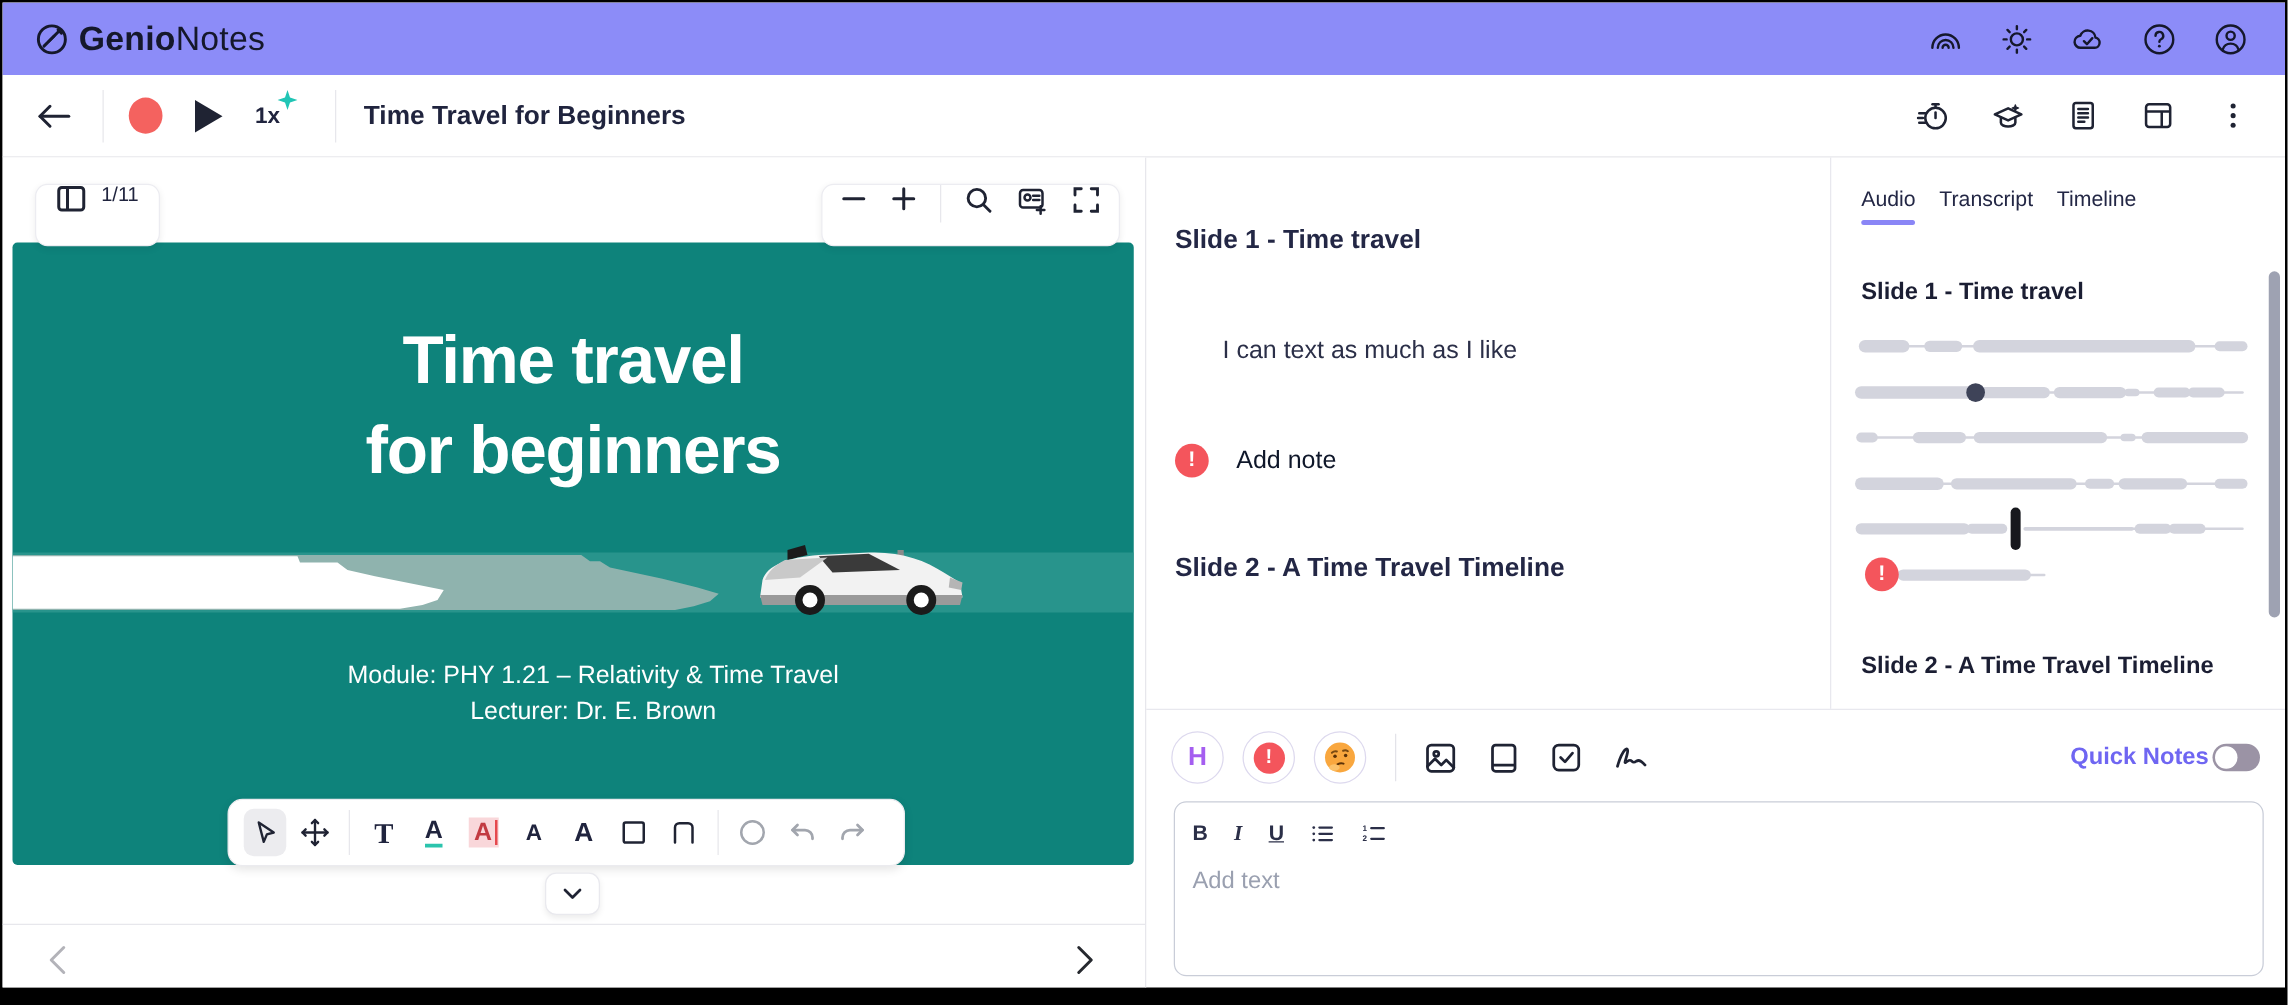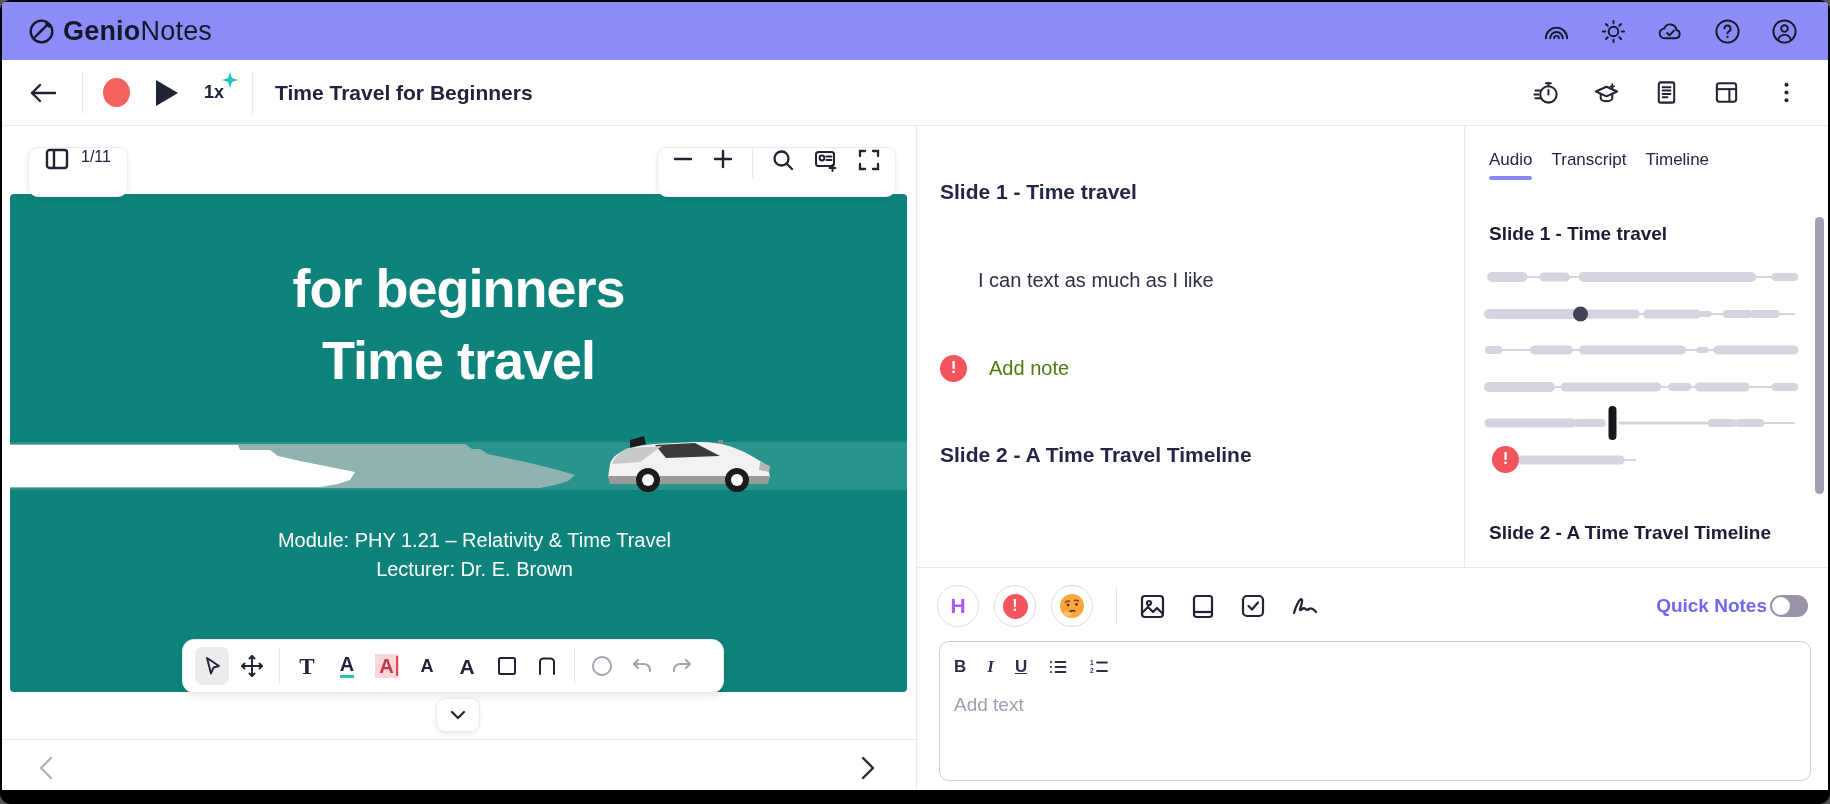--- a/index.html
+++ b/index.html
@@ -1,17 +1,17 @@
 <!DOCTYPE html>
 <html><head>
 <meta charset="utf-8">
 <style>
   * { box-sizing: border-box; margin: 0; padding: 0; }
   body { font-family: "Liberation Sans", "DejaVu Sans", sans-serif; background:#555; }
-  .stage { position:relative; width:1830px; height:804px; background:#000; overflow:hidden;border-radius:11px; }
+  .stage { position:relative; width:1830px; height:804px; background:#000; overflow:hidden; }
   .app { position:absolute; left:2px; top:2px; width:1826px; height:788px; background:#fff; overflow:hidden; }
 
   
   .header { position:absolute; left:0; top:0; width:100%; height:58px; background:#8C8CF8;
             display:flex; align-items:center; padding:0 30px 0 26px; }
   .brand { display:flex; align-items:center; gap:8px; color:#15182B; }
   .brand-text { font-size:27px; letter-spacing:.2px; }
   .brand-text b { font-weight:800; }
   .brand-text span { font-weight:400; }
   .header-icons { margin-left:auto; display:flex; align-items:center; gap:30px; }
@@ -19,21 +19,21 @@
 
   
   .toolbar { position:absolute; left:0; top:58px; width:100%; height:66px; background:#fff;
              border-bottom:1px solid #E7E7EC; display:flex; align-items:center; padding:0 28px 0 24px; }
   .vdiv { width:1px; height:42px; background:#E7E7EC; }
   .tb-left { display:flex; align-items:center; }
   .back-btn { width:34px; display:flex; justify-content:center; margin-right:22px; }
   .rec-btn { margin:0 26px 0 20px; width:27px; height:29px; border-radius:50%; background:#F4625F; }
   .play-btn { margin-right:26px; width:0; height:0; border-left:22px solid #1F2333;
               border-top:13px solid transparent; border-bottom:13px solid transparent; }
-  .speed { position:relative; font-size:18px; font-weight:700; color:#20243E; margin-right:28px; }
+  .speed { position:relative; font-size:18px; font-weight:700; color:#20243E; margin-right:44px; }
   .speed svg { position:absolute; top:-10px; right:-14px; }
   .doc-title { font-size:21px; font-weight:700; color:#20243E; margin-left:22px; }
   .tb-right { margin-left:auto; display:flex; align-items:center; gap:33px; }
 
   
   .main { position:absolute; left:0; top:124px; width:100%; height:664px; display:flex; }
   .slide-panel { position:relative; width:915px; height:100%; border-right:1px solid #E7E7EC; background:#fff; }
   .right-side { position:relative; flex:1; height:100%; display:flex; flex-direction:column; }
   .right-top { display:flex; height:441px; }
   .notes-panel { flex:1; position:relative; padding:53px 20px 0 23px; }
@@ -71,21 +71,21 @@
   .slide-hdiv { position:absolute; left:0; top:613px; width:100%; height:1px; background:#E7E7EC; }
   .nav-prev { position:absolute; left:24px; top:622px; width:40px; height:40px; display:flex; align-items:center; justify-content:center; }
   .nav-next { position:absolute; right:28px; top:622px; width:40px; height:40px; display:flex; align-items:center; justify-content:center; }
 
   
   .note-h { font-size:21px; font-weight:700; color:#232745; line-height:26px; }
   .note-p { font-size:20px; color:#2B2F48; line-height:26px; margin:62px 0 0 38px; }
   .add-note-row { display:flex; align-items:center; gap:22px; margin-top:61px; height:28px; }
   .alert-disc { width:27px; height:27px; border-radius:50%; background:#F4555C; color:#fff; font-weight:800;
                 font-size:17px; display:flex; align-items:center; justify-content:center; flex:none; }
-  .add-note-text { font-size:20px; color:#4d7c0f; }
+  .add-note-text { font-size:20px; color:#0f172a; }
   .note-h2 { margin-top:60px; }
 
   
   .tabs { display:flex; gap:19px; }
   .tab { font-size:17px; color:#232745; padding-bottom:10px; position:relative; }
   .tab.active { color:#232745; }
   .tab.active::after { content:""; position:absolute; left:0; right:0; bottom:0; height:4px; border-radius:3px; background:#8A86F6; }
   .audio-h { font-size:19px; font-weight:700; color:#1B1E33; line-height:26px; }
   .audio-h1 { margin-top:41px; }
   .wave-list { margin-top:12px; }
@@ -212,22 +212,22 @@
       </svg>
     </div>
   </div>
 
   <div class="main">
 
     <div class="slide-panel">
 
       <div class="slide">
         <div class="slide-title">
+          <div>Time travel</div>
           <div>for beginners</div>
-          <div>Time travel</div>
         </div>
         <svg class="slide-band" width="897" height="57" viewBox="0 0 897 57" preserveAspectRatio="none">
           <rect x="0" y="5" width="897" height="48" fill="#28948C"></rect>
           <polygon fill="#8FB3AE" points="0,7 455,7 462,12 470,12 478,17 520,26 548,33 565,38 558,44 545,48 530,51 0,51"></polygon>
           <polygon fill="#FFFFFF" points="0,8 228,8 230,13 260,13 268,19 290,24 320,30 345,35 340,43 328,47 310,50 0,50"></polygon>
         </svg>
         <svg class="slide-car" width="175" height="60" viewBox="0 0 175 60">
           <path d="M30 6 L44 2 L46 10 L30 14 Z" fill="#1b1b1b"></path>
           <path d="M118 6 h5 v8 h-5 Z" fill="#8a8a8a"></path>
           <path d="M10 30 C14 18 30 12 55 10 L95 8 C120 7 140 14 155 24 L168 32 L170 44 L8 44 Z" fill="#f2f2f2"></path>

